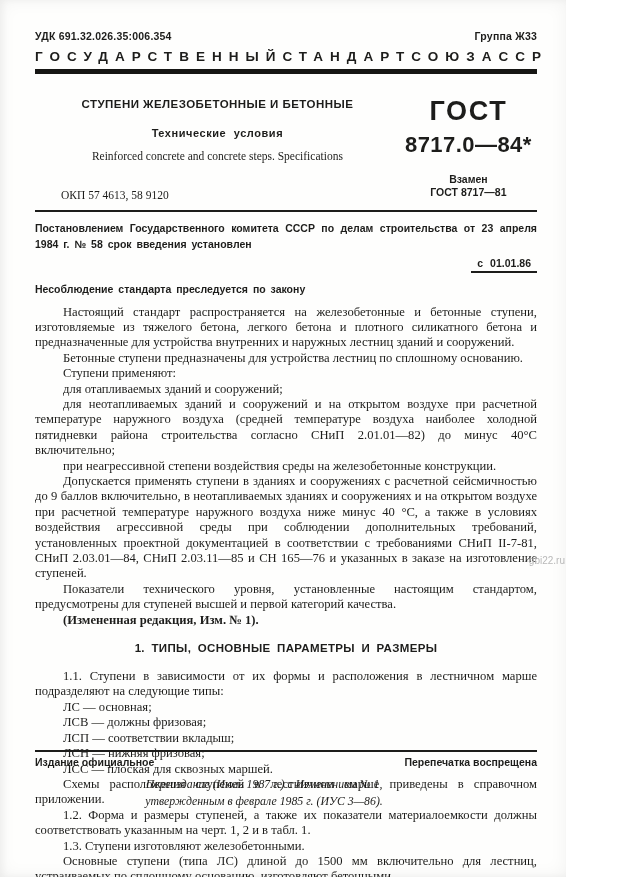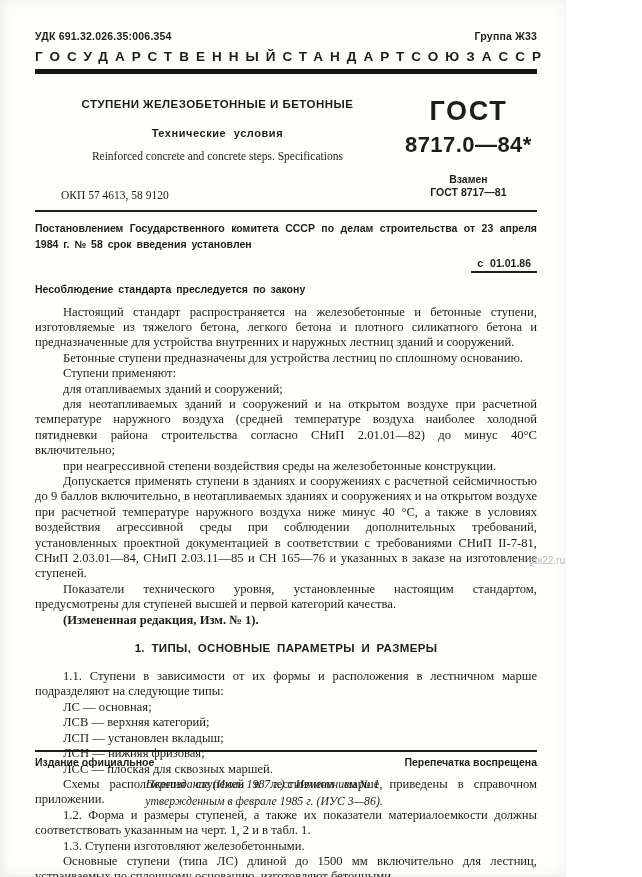--- a/index.html
+++ b/index.html
@@ -113,22 +113,22 @@
     <p>Допускается применять ступени в зданиях и сооружениях с расчетной сейсмичностью до 9 баллов включительно, в неотапливаемых зданиях и сооружениях и на открытом воздухе при расчетной температуре наружного воздуха ниже минус 40 °С, а также в условиях воздействия агрессивной среды при соблюдении дополнительных требований, установленных проектной документацией в соответствии с требованиями СНиП II-7-81, СНиП 2.03.01—84, СНиП 2.03.11—85 и СН 165—76 и указанных в заказе на изготовление ступеней.</p>
     <p>Показатели технического уровня, установленные настоящим стандартом, предусмотрены для ступеней высшей и первой категорий качества.</p>
     <p class="bold">(Измененная редакция, Изм. № 1).</p>
   </div>
 
   <div class="section-heading sans">1. ТИПЫ, ОСНОВНЫЕ ПАРАМЕТРЫ И РАЗМЕРЫ</div>
 
   <div class="section-body">
     <p>1.1. Ступени в зависимости от их формы и расположения в лестничном марше подразделяют на следующие типы:</p>
     <p>ЛС — основная;</p>
-    <p>ЛСВ — верхняя категорий;</p>
-    <p>ЛСП — установлен вкладыш;</p>
+    <p>ЛСВ — должны фризовая;</p>
+    <p>ЛСП — соответствии вкладыш;</p>
     <p>ЛСН — нижняя фризовая;</p>
     <p>ЛСС — плоская для сквозных маршей.</p>
     <p>Схемы расположения ступеней в лестничном марше приведены в справочном приложении.</p>
     <p>1.2. Форма и размеры ступеней, а также их показатели материалоемкости должны соответствовать указанным на черт. 1, 2 и в табл. 1.</p>
     <p>1.3. Ступени изготовляют железобетонными.</p>
     <p>Основные ступени (типа ЛС) длиной до 1500 мм включительно для лестниц, устраиваемых по сплошному основанию, изготовляют бетонными.</p>
   </div>
 
   <div class="footer">
     <div class="footer-rule"></div>

